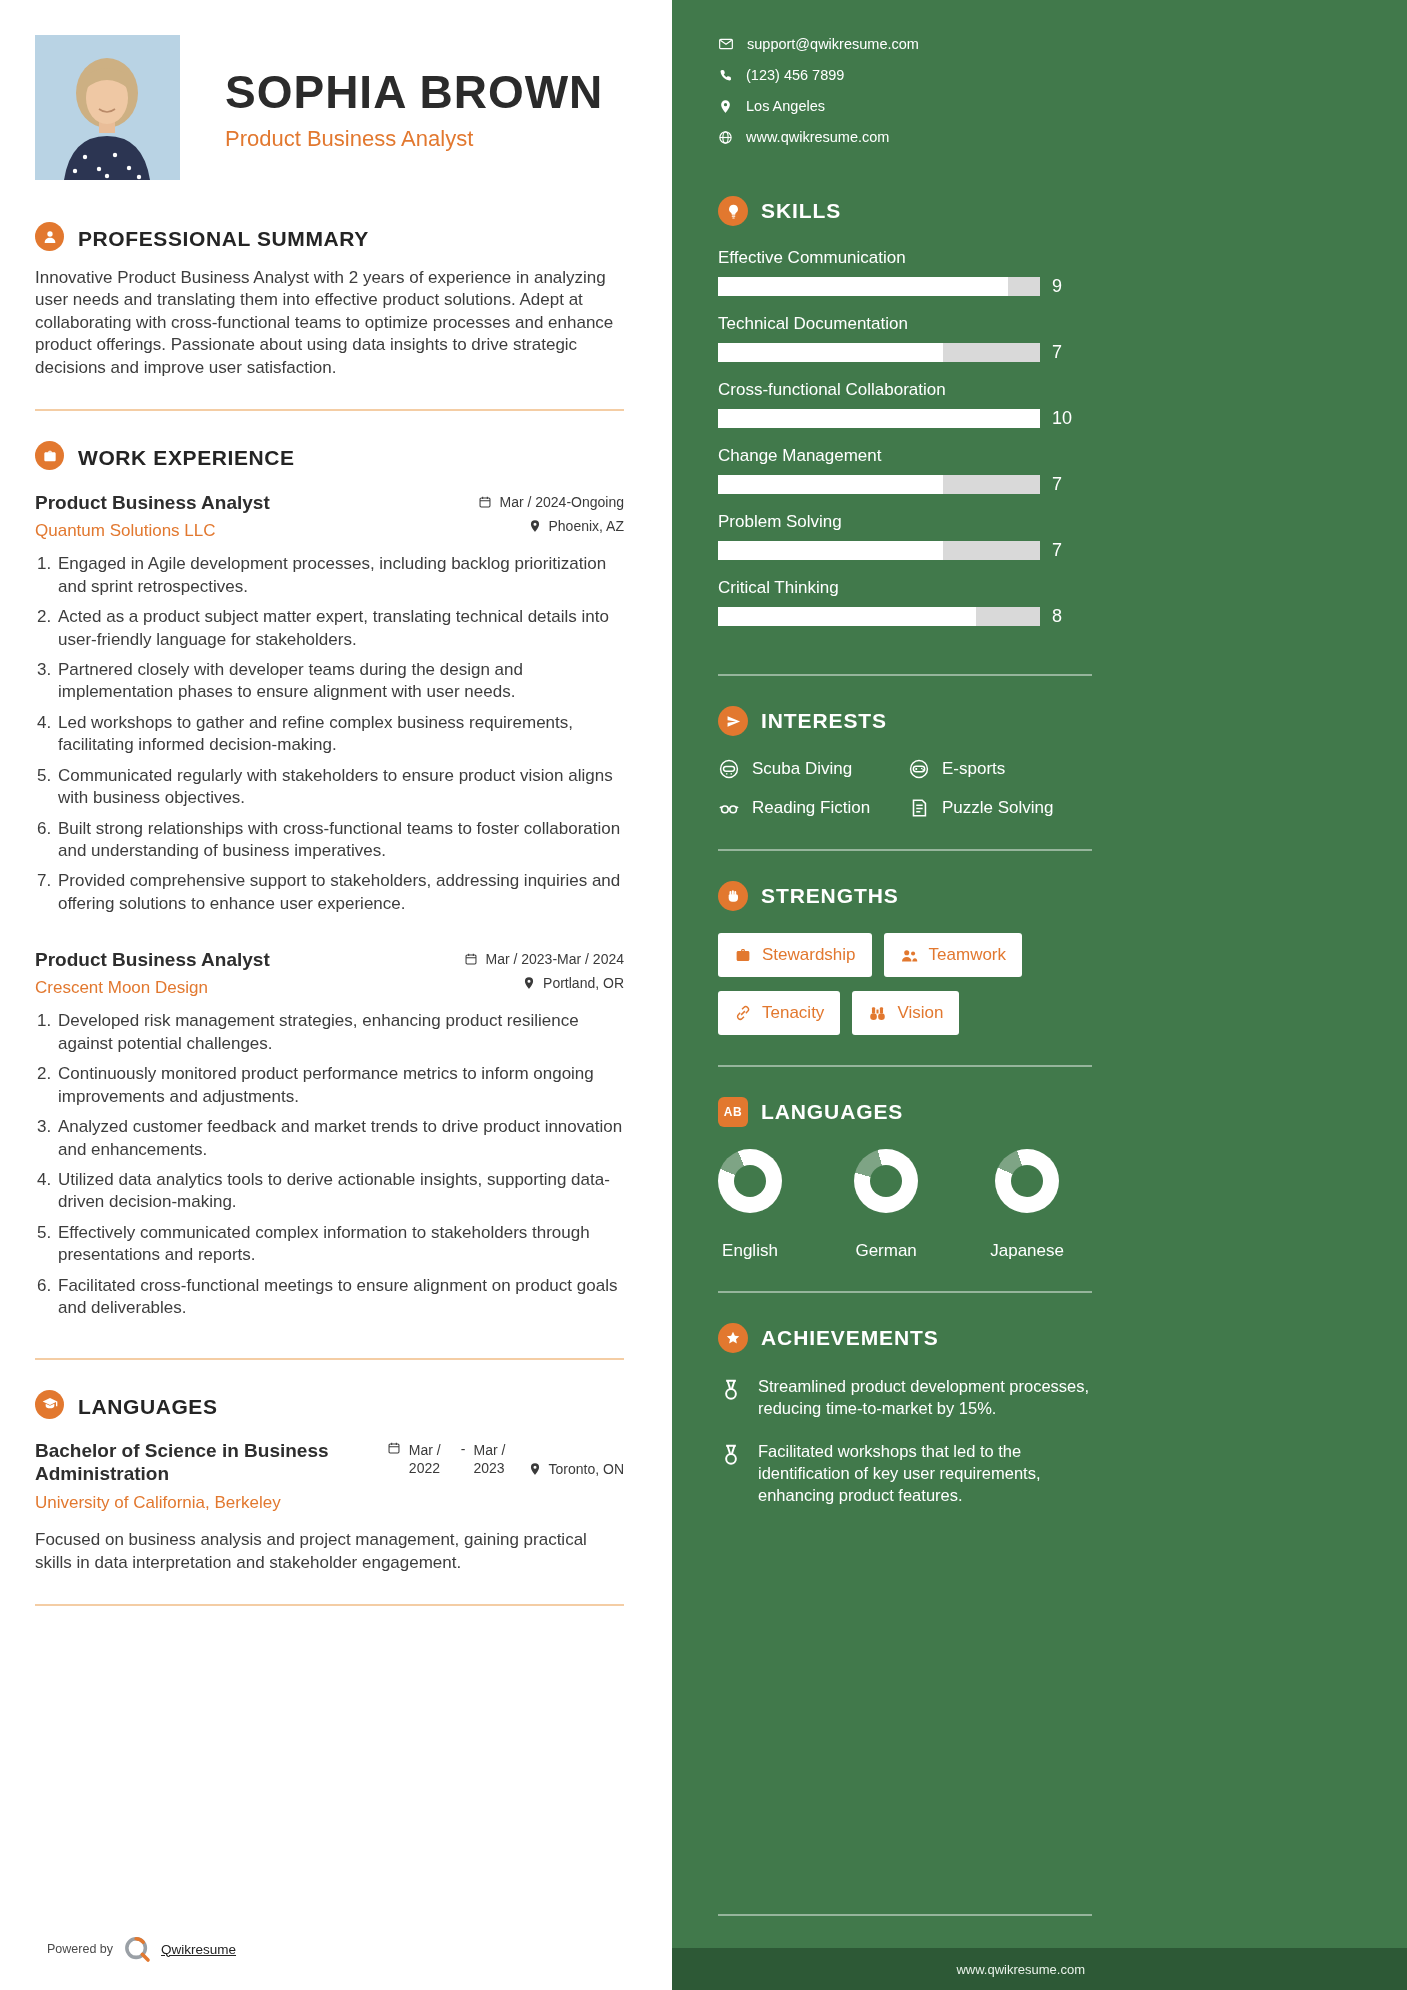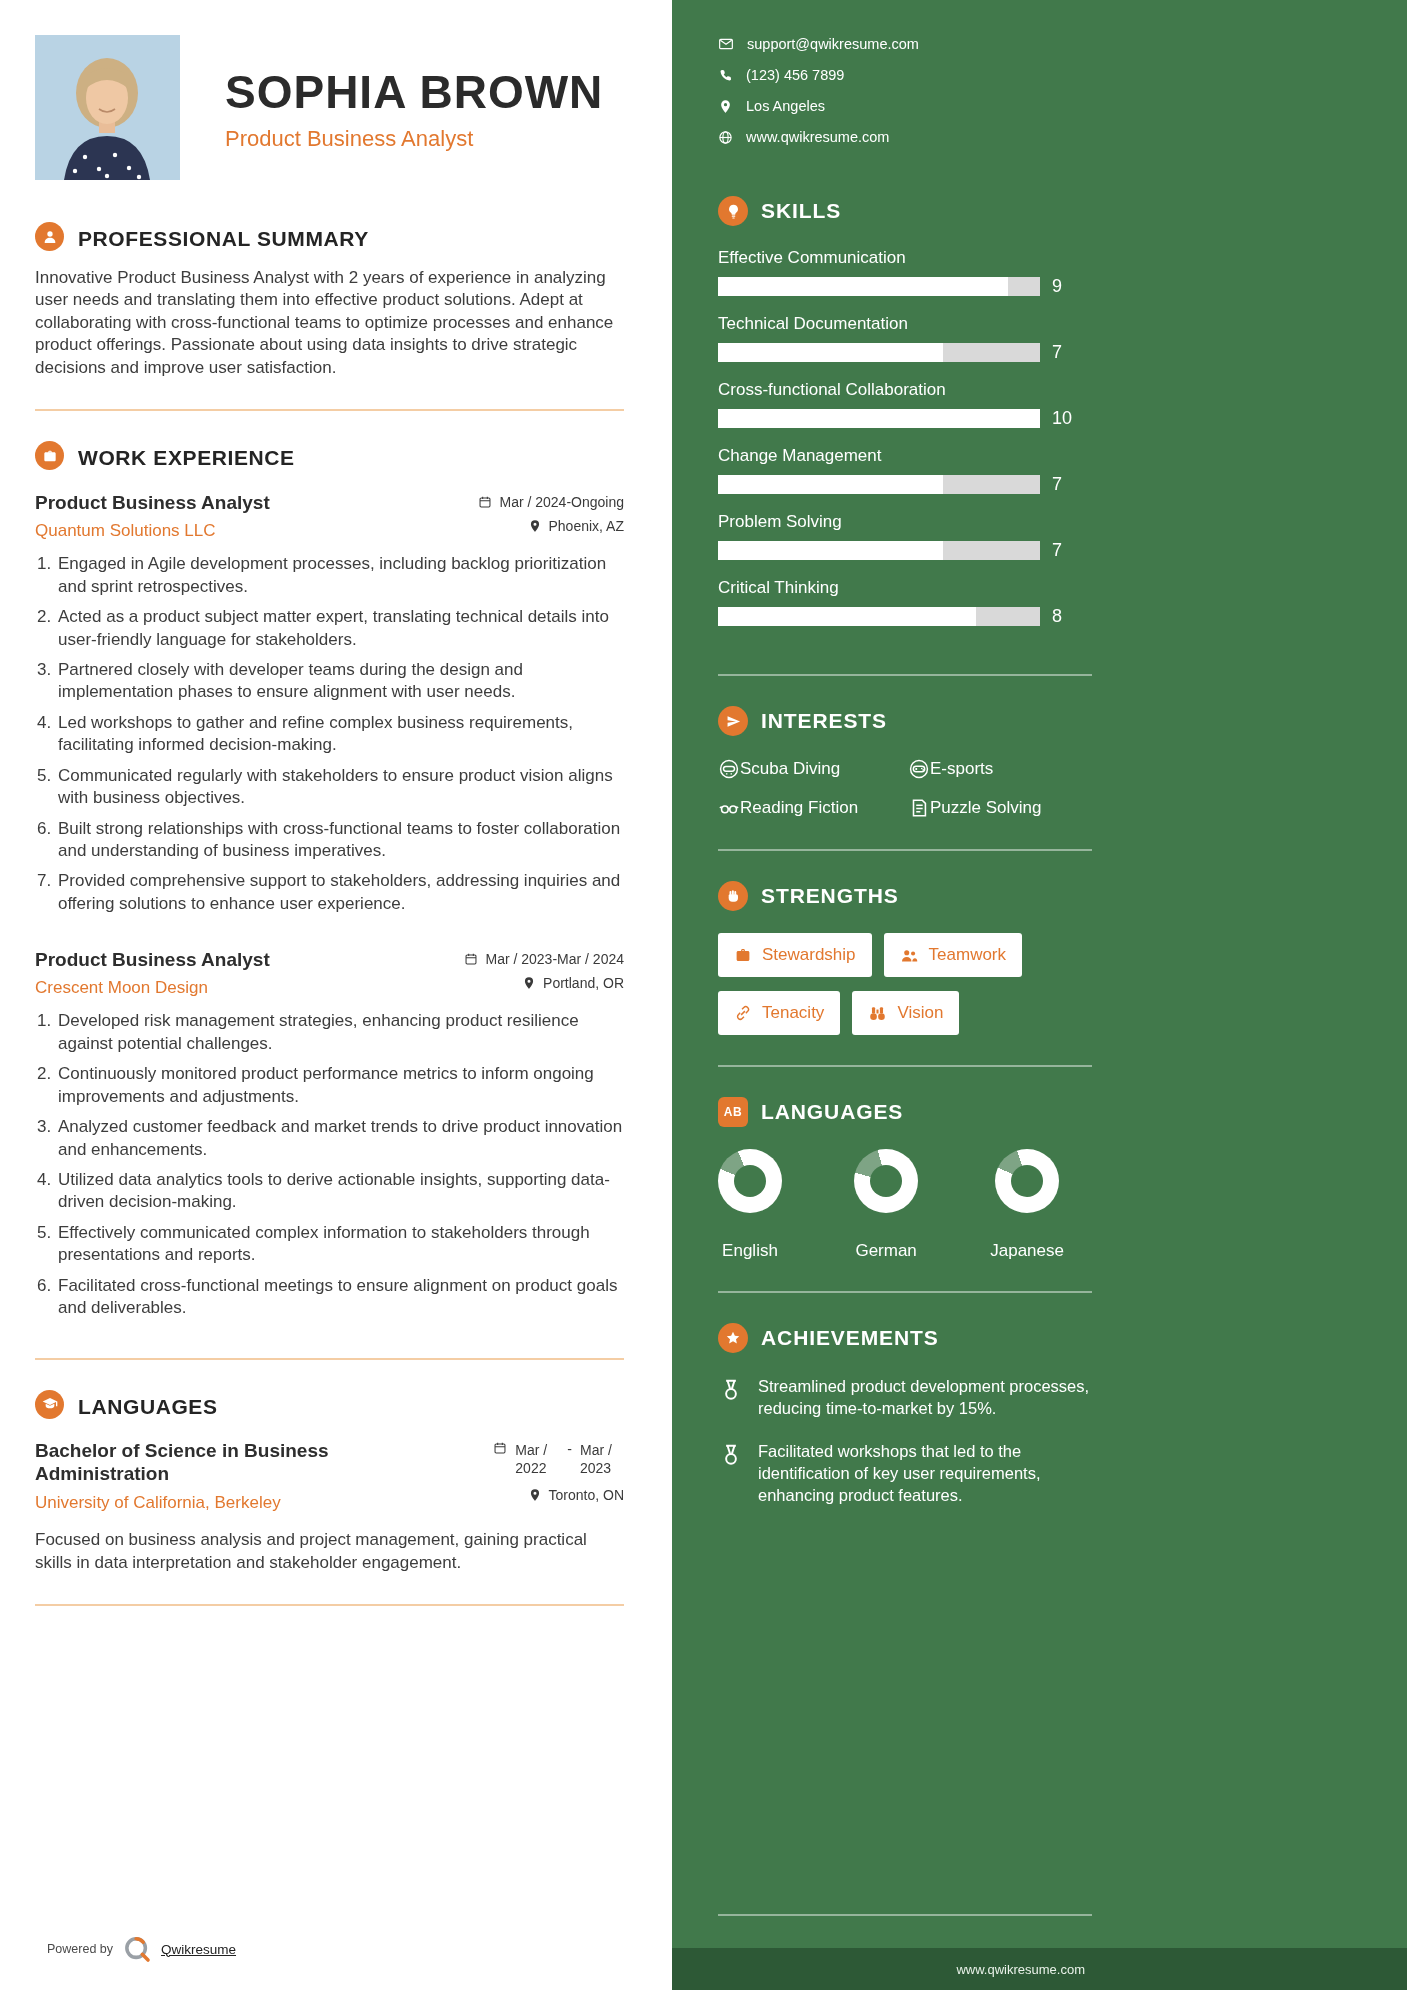--- a/index.html
+++ b/index.html
@@ -40,21 +40,21 @@
   .meta-row{display:flex;align-items:center;gap:7px;font-size:14px;color:#3a3a3a;}
   .meta-row .ico{color:#3a3a3a;}
   ol.bullets{margin:4px 0 0;padding-left:21px;font-size:17px;line-height:1.32;}
   ol.bullets li{margin-bottom:8px;padding-left:2px;}
 
   .edu-head{display:flex;justify-content:space-between;align-items:flex-start;margin-top:20px;}
   .edu-left{width:340px;}
   .edu-left h3{margin:0;font-size:19px;font-weight:700;color:#2e2e2e;line-height:1.25;}
   .edu-dates{display:flex;align-items:flex-start;gap:8px;font-size:14px;color:#3a3a3a;}
   .date-narrow{width:44px;line-height:1.3;}
-  .edu-meta{display:flex;flex-direction:column;align-items:flex-end;gap:10px;min-width:190px;padding-top:2px;}
+  .edu-meta{display:flex;flex-direction:row;align-items:flex-end;gap:10px;min-width:190px;padding-top:2px;}
 
   .left-footer{margin-top:auto;display:flex;align-items:center;gap:9px;padding-left:12px;}
   .powered-by{font-size:12.5px;color:#4a4a4a;}
   .brand-link{font-size:13.5px;color:#222;text-decoration:underline;font-weight:400;}
 
   
   .right{flex:1;background:var(--green);color:#fff;display:flex;flex-direction:column;}
   .sb-inner{flex:1;display:flex;flex-direction:column;padding:36px 0 0 46px;width:420px;}
   .contact{margin-bottom:36px;}
   .contact-row{display:flex;align-items:center;gap:13px;margin-bottom:15px;font-size:14.5px;}
@@ -69,21 +69,21 @@
   .skill-label{font-size:17px;margin-bottom:8px;}
   .skill-row{display:flex;align-items:center;gap:12px;}
   .skill-track{width:322px;height:19px;background:#D9D9D9;flex:none;}
   .skill-fill{height:100%;background:#fff;}
   .skill-value{font-size:18px;color:#fff;}
 
   .sb-div{border:none;border-top:2px solid rgba(255,255,255,.45);margin:30px 0;width:374px;}
   .sb-div.bottom{margin-top:auto;margin-bottom:32px;}
 
   .interests-grid{display:grid;grid-template-columns:190px auto;row-gap:17px;width:374px;}
-  .interest{display:flex;align-items:center;font-size:17px;}
+  .interest{display:flex;align-items:center;gap:12px;font-size:17px;}
   .interest .ico{color:#fff;flex:none;}
 
   .badges{display:flex;flex-wrap:wrap;gap:14px 12px;width:374px;}
   .badge{display:inline-flex;align-items:center;gap:10px;background:#fff;color:var(--orange);border-radius:3px;padding:12px 16px;font-size:17px;}
   .badge .ico{color:var(--orange);flex:none;}
 
   .lang-row{display:flex;justify-content:space-between;width:346px;margin-top:6px;}
   .lang{display:flex;flex-direction:column;align-items:center;gap:28px;}
   .donut{width:64px;height:64px;border-radius:50%;position:relative;}
   .donut::after{content:'';position:absolute;inset:16px;background:var(--green);border-radius:50%;}

